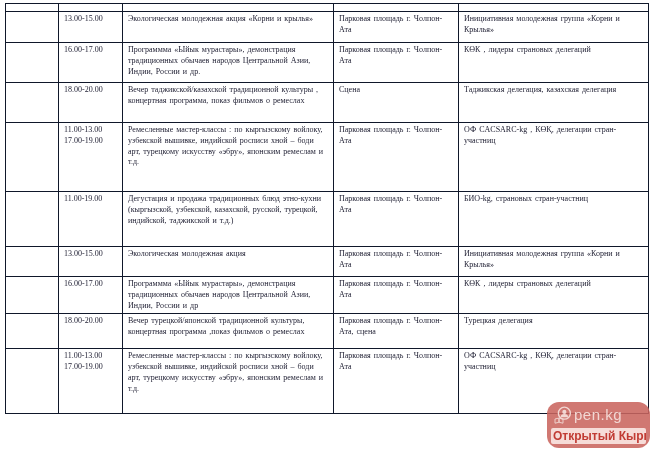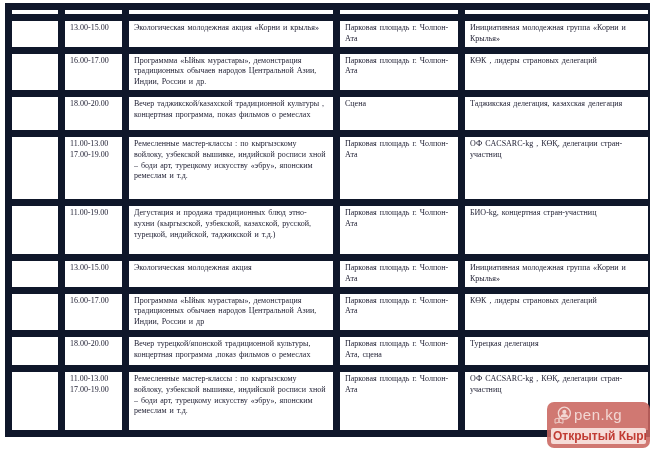--- a/index.html
+++ b/index.html
@@ -6,37 +6,37 @@
   body{
     width:650px;height:459px;position:relative;overflow:hidden;
     background:#ffffff;
     font-family:"Liberation Serif", serif;
   }
   table.schedule{
     position:absolute;left:5px;top:3px;width:643px;
     border-collapse:collapse;table-layout:fixed;
   }
   table.schedule td{
-    border:7px solid #0f172a;
+    border:1px solid #0f172a;
     vertical-align:top;
     padding:2px 6px 2px 5px;
     font-size:8px;line-height:1.35;
     color:#1c1c30;
     overflow:hidden;
     word-spacing:1px;
   }
   td.c-date{font-weight:bold;padding-left:4px;}
   td.c-time{white-space:pre-line;padding-left:8px;}
   td.c-event{padding-left:7px;}
   td.thick{border-bottom:3px solid #989898;}
   
   .watermark{
     position:absolute;left:547px;top:402px;width:103px;height:46px;
     background:rgba(201,101,95,0.88);
-    border-radius:7px;
+    border-radius:12px;
     box-sizing:border-box;
     padding:3px 4px 4px 4px;
     display:flex;flex-direction:column;justify-content:space-between;
     font-family:"Liberation Sans", sans-serif;
   }
   .wm-brand-row{display:flex;align-items:center;gap:1px;padding-left:2px;}
   .wm-logo{width:20px;height:20px;flex:0 0 auto;display:block;}
   .wm-brand{
     color:#f2d7d3;font-size:15px;letter-spacing:0.5px;line-height:1;
     transform:translateY(-1px);
@@ -95,21 +95,21 @@
 17.00-19.00</td>
       <td class="c-event">Ремесленные мастер-классы : по кыргызскому войлоку, узбекской вышивке, индийской росписи хной – боди арт, турецкому искусству «эбру», японским ремеслам и т.д.</td>
       <td class="c-loc">Парковая площадь г. Чолпон-Ата</td>
       <td class="c-org">ОФ CACSARC-kg , КӨҚ, делегации стран-участниц</td>
     </tr>
     <tr style="height:55px">
       <td class="c-date"></td>
       <td class="c-time">11.00-19.00</td>
       <td class="c-event">Дегустация и продажа традиционных блюд этно-кухни (кыргызской, узбекской, казахской, русской, турецкой, индийской, таджикской и т.д.)</td>
       <td class="c-loc">Парковая площадь г. Чолпон-Ата</td>
-      <td class="c-org">БИО-kg, концертная стран-участниц</td>
+      <td class="c-org">БИО-kg, страновых стран-участниц</td>
     </tr>
     <tr style="height:30px">
       <td class="c-date"></td>
       <td class="c-time">13.00-15.00</td>
       <td class="c-event">Экологическая молодежная акция</td>
       <td class="c-loc">Парковая площадь г. Чолпон-Ата</td>
       <td class="c-org">Инициативная молодежная группа «Корни и Крылья»</td>
     </tr>
     <tr style="height:28px">
       <td class="c-date"></td>

